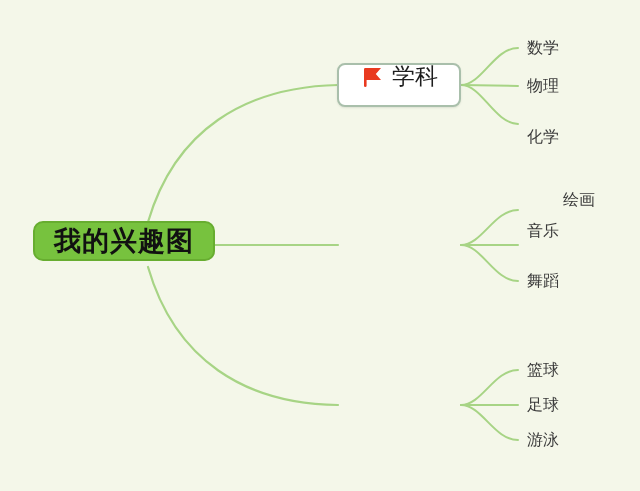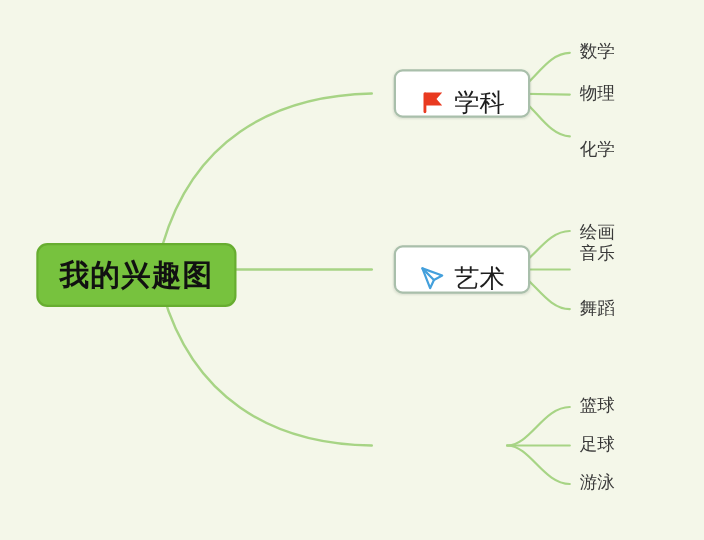--- a/index.html
+++ b/index.html
@@ -22,60 +22,59 @@
     position:relative;
     width:640px;height:491px;
     background:var(--bg);
     overflow:hidden;
   }
   .connectors{position:absolute;left:0;top:0;width:640px;height:491px;}
   .conn{fill:none;stroke:var(--connector);stroke-width:2.2;stroke-linecap:round;}
   .conn.thin{stroke-width:2;}
 
   .central-node{
-    position:absolute;left:33px;top:221px;width:182px;height:58px;
+    position:absolute;left:33px;top:221px;width:182px;height:40px;
     background:var(--central-fill);
     border:2px solid var(--central-border);
     border-radius:10px;
     box-sizing:border-box;
     display:flex;align-items:center;justify-content:center;
     cursor:pointer;
   }
   .central-node .label{
     font-size:27px;font-weight:bold;color:var(--central-text);
     letter-spacing:1px;white-space:nowrap;line-height:1;
   }
 
   .branch-node{
     position:absolute;left:337px;width:124px;height:44px;
     background:var(--node-fill);
     border:2px solid var(--node-border);
     border-radius:8px;
     box-sizing:border-box;
-    display:flex;align-items:flex-end;justify-content:center;gap:8px;
+    display:flex;align-items:flex-start;justify-content:center;gap:8px;
     box-shadow:0 1px 2px rgba(90,110,90,.15);
     cursor:pointer;
-    margin-left:21px;
   }
   .branch-node.b1{top:63px;}
   .branch-node.b2{top:223px;}
   .branch-node.b3{top:383px;}
   .branch-node .label{
     font-size:23px;color:var(--branch-text);
     white-space:nowrap;line-height:1;
   }
   .branch-node .nicon{width:24px;height:24px;flex:0 0 auto;display:block;}
 
   .leaf{
     position:absolute;left:527px;height:22px;
     font-size:16px;line-height:22px;color:var(--leaf-text);
     white-space:nowrap;cursor:pointer;
   }
   .leaf.l00{top:37px;}  .leaf.l01{top:75px;}  .leaf.l02{top:126px;}
-  .leaf.l10{top:201px;} .leaf.l11{top:220px;} .leaf.l12{top:270px;text-align:center;}
+  .leaf.l10{top:189px;margin-left:36px;} .leaf.l11{top:220px;} .leaf.l12{top:270px;text-align:center;}
   .leaf.l20{top:359px;font-family:Liberation Serif, serif;} .leaf.l21{top:394px;} .leaf.l22{top:429px;}
 </style>
 </head>
 <body>
 
 <div class="canvas">
 
   <svg class="connectors" viewBox="0 0 640 491" xmlns="http://www.w3.org/2000/svg" aria-hidden="true">
 
     <path class="conn" d="M 148 222 C 175 130, 245 87, 338 85"></path>
@@ -100,29 +99,20 @@
   </div>
 
   <div class="branch-node b1">
     <svg class="nicon" viewBox="0 0 24 24">
       <rect x="4" y="3" width="2.6" height="19" rx="1.3" fill="var(--flag-red)"></rect>
       <path d="M5 3 H21 L15.8 9 L21 15 H5 Z" fill="var(--flag-red)"></path>
     </svg>
     <span class="label">学科</span>
   </div>
 
-  <div class="branch-node b2">
-    <svg class="nicon" viewBox="0 0 24 24">
-      <g fill="none" stroke="var(--plane-blue)" stroke-width="2" stroke-linejoin="round" stroke-linecap="round">
-        <path d="M3 3 L10 21 L13.5 13.5 L21 9.5 Z"></path>
-        <path d="M3 3 L13.5 13.5"></path>
-      </g>
-    </svg>
-    <span class="label">艺术</span>
-  </div>
 
 
   <div class="leaf l00">数学</div>
   <div class="leaf l01">物理</div>
   <div class="leaf l02">化学</div>
 
   <div class="leaf l10">绘画</div>
   <div class="leaf l11">音乐</div>
   <div class="leaf l12">舞蹈</div>
 

